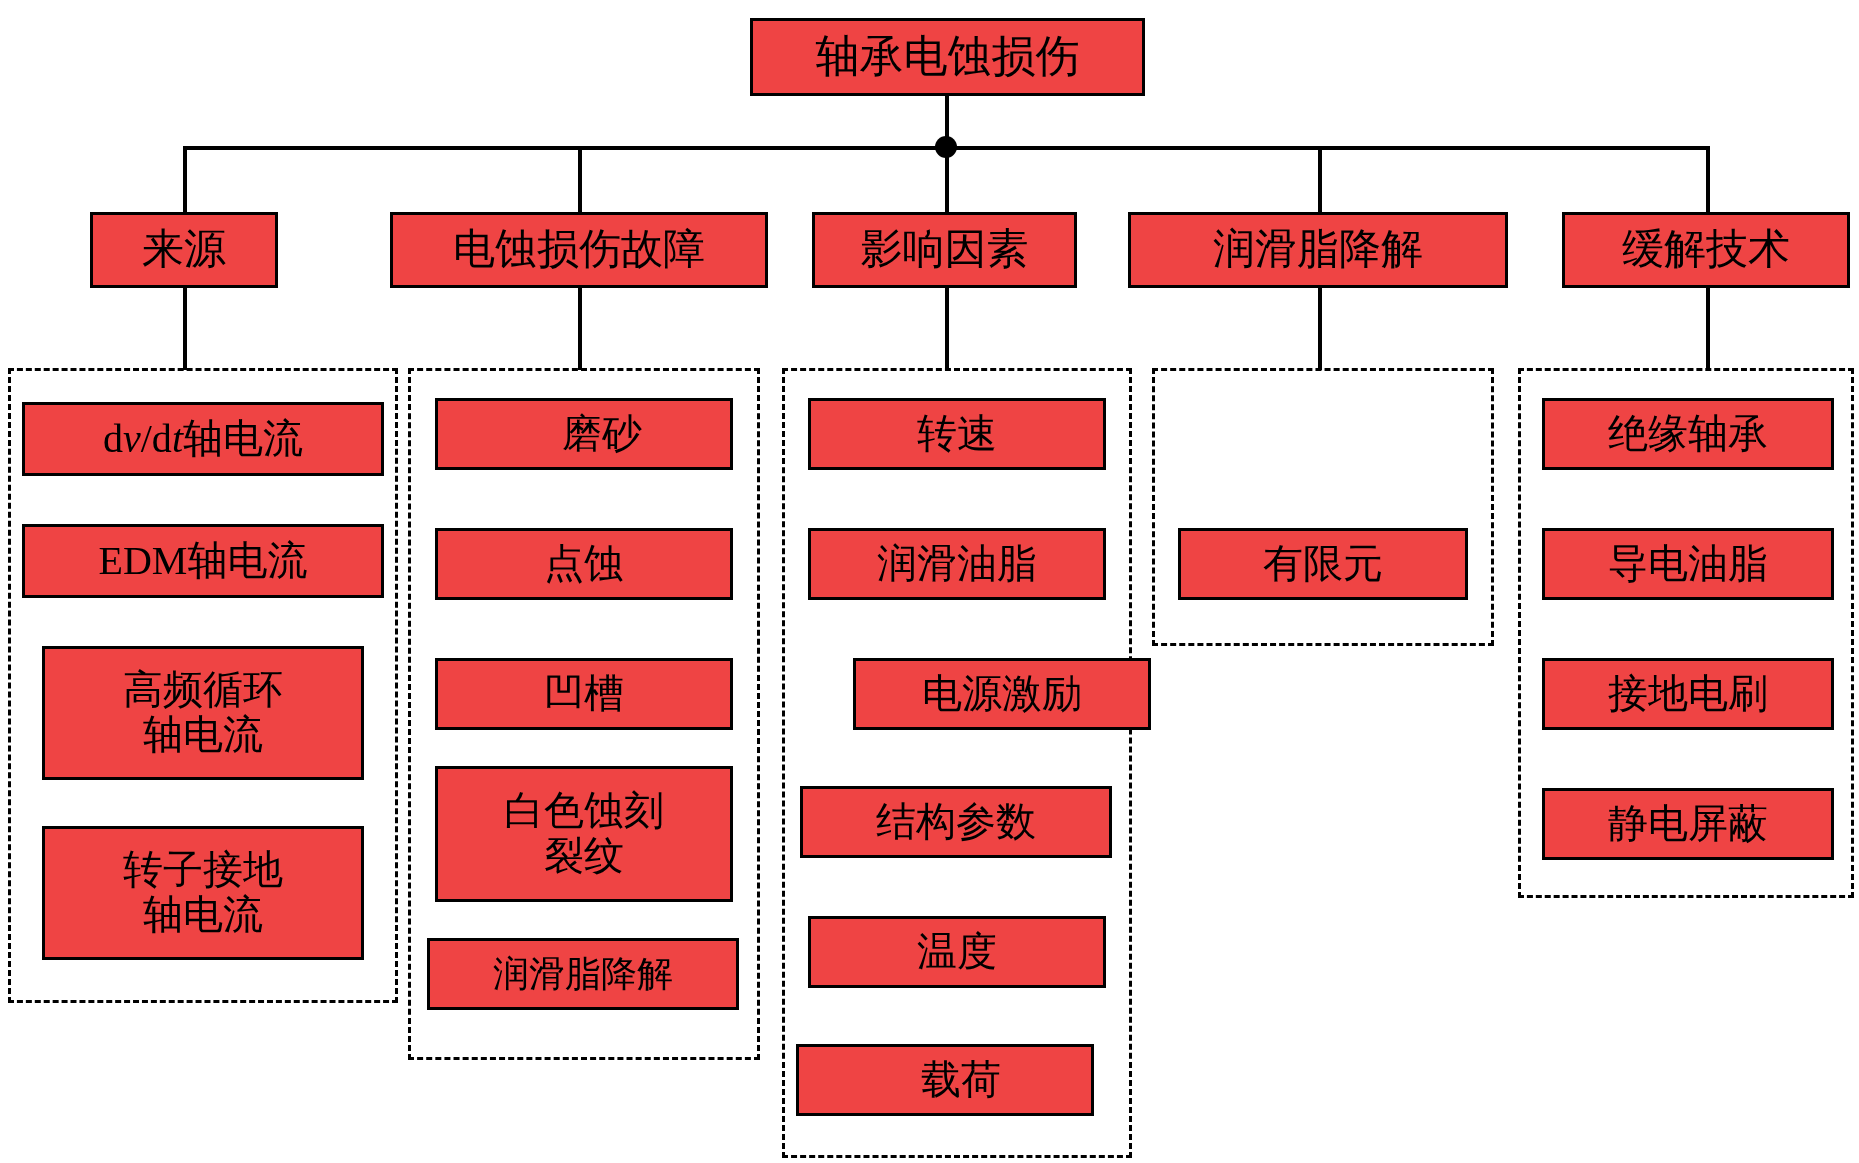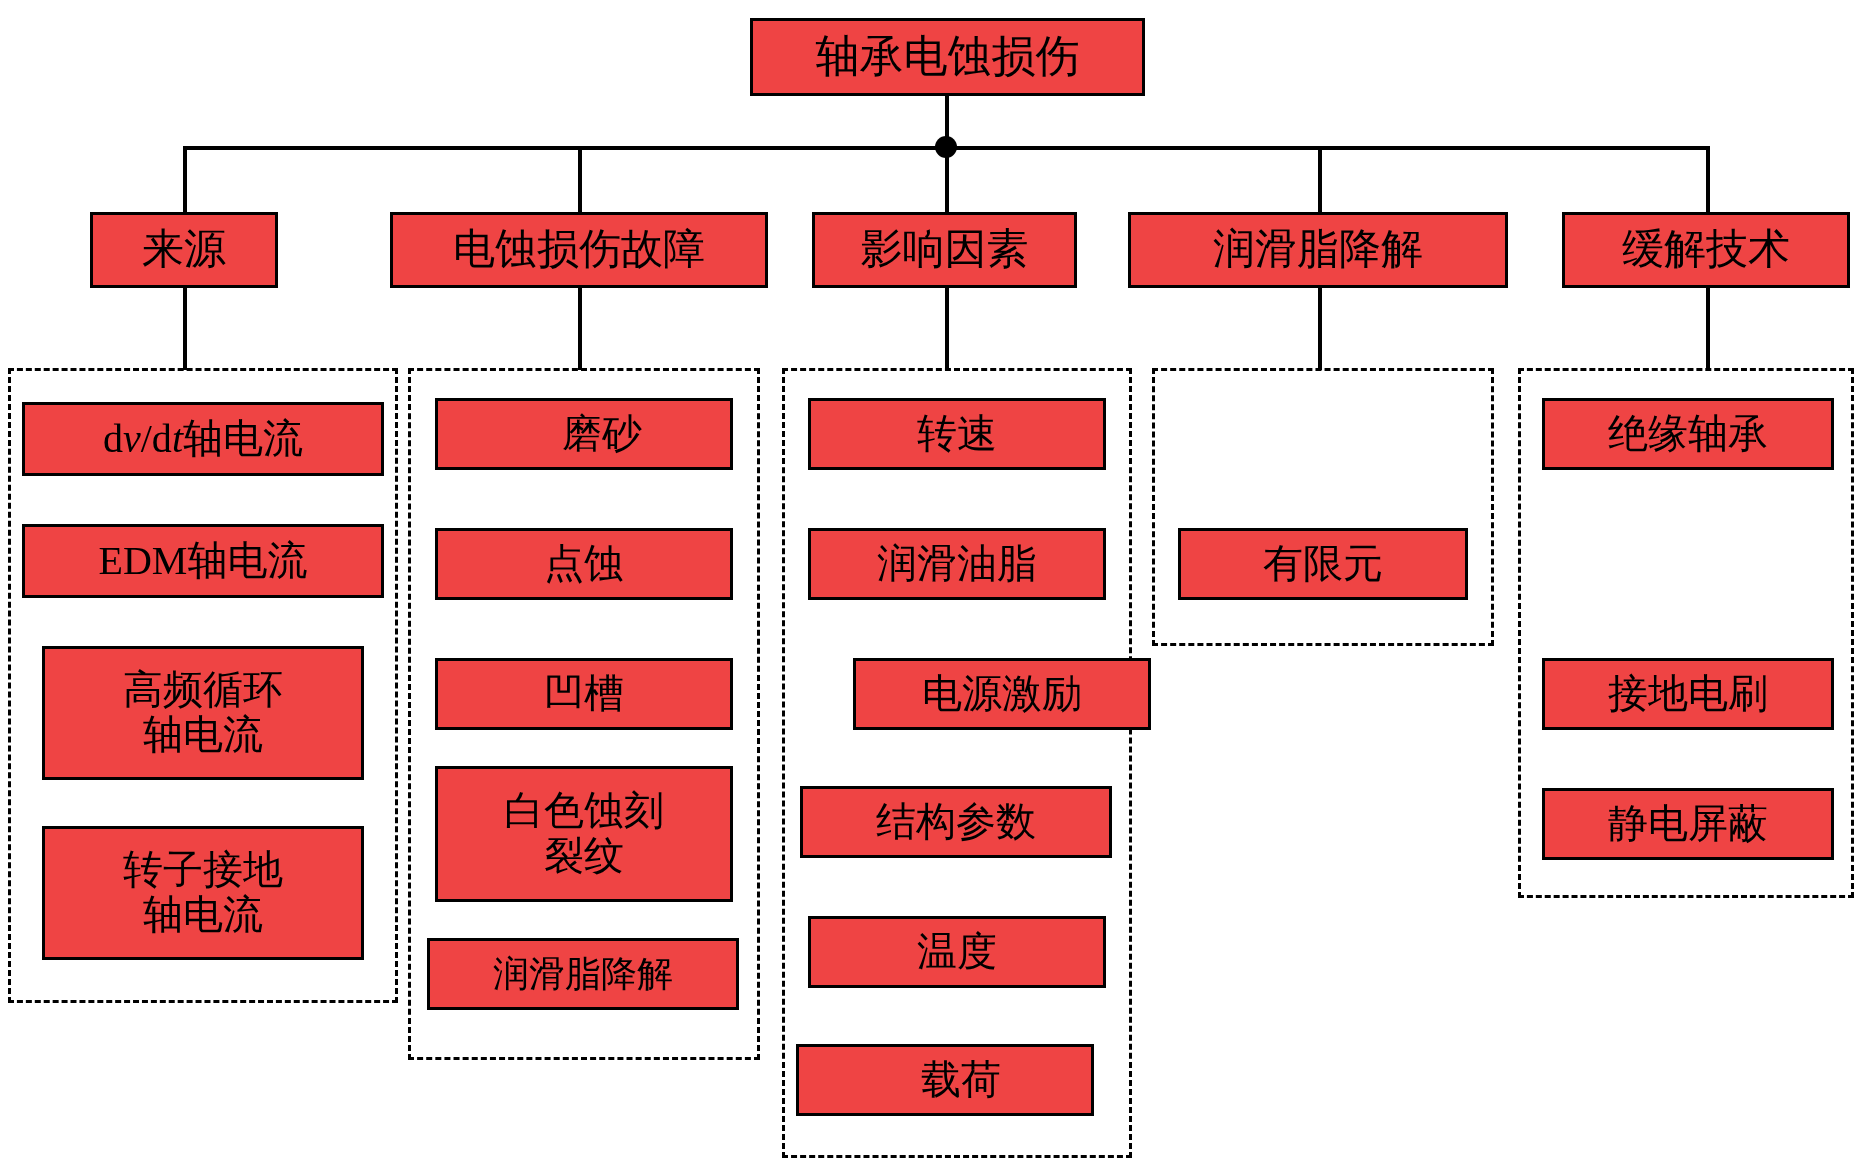--- a/index.html
+++ b/index.html
@@ -127,16 +127,17 @@
   <div class="node leaf" style="left:808px; top:398px; width:298px; height:72px;">转速</div>
   <div class="node leaf" style="left:808px; top:528px; width:298px; height:72px;">润滑油脂</div>
   <div class="node leaf" style="left:808px; top:658px; width:298px; height:72px;margin-left:45px;">电源激励</div>
   <div class="node leaf" style="left:800px; top:786px; width:312px; height:72px;">结构参数</div>
   <div class="node leaf" style="left:808px; top:916px; width:298px; height:72px;">温度</div>
   <div class="node leaf" style="left:796px; top:1044px; width:298px; height:72px;padding-left:32px;">载荷</div>
 
   <div class="node leaf" style="left:1178px; top:528px; width:290px; height:72px;">有限元</div>
 
   <div class="node leaf" style="left:1542px; top:398px; width:292px; height:72px;">绝缘轴承</div>
+  <div class="node leaf" style="left:1542px; top:528px; width:292px; height:72px;">导电油脂</div>
   <div class="node leaf" style="left:1542px; top:658px; width:292px; height:72px;">接地电刷</div>
   <div class="node leaf" style="left:1542px; top:788px; width:292px; height:72px;">静电屏蔽</div>
 
 </div>
 
 </body></html>

